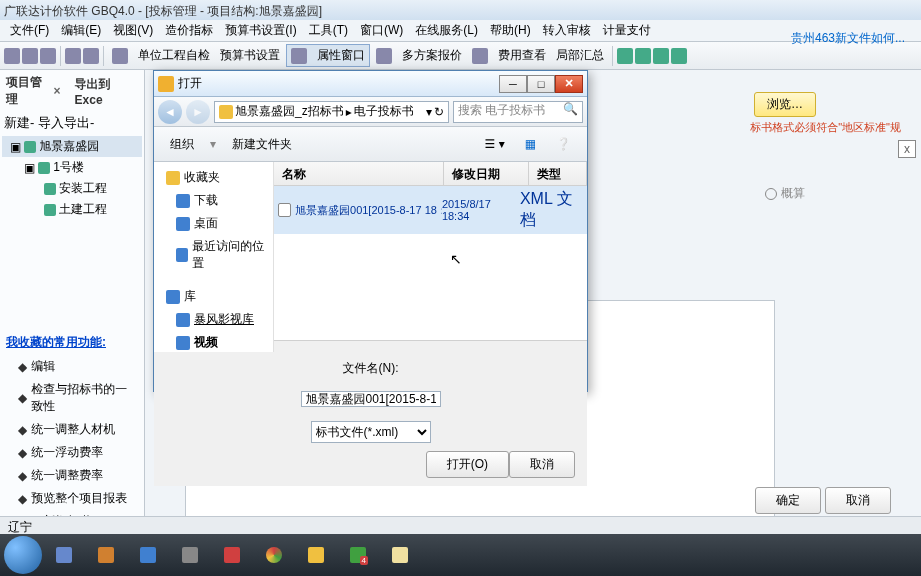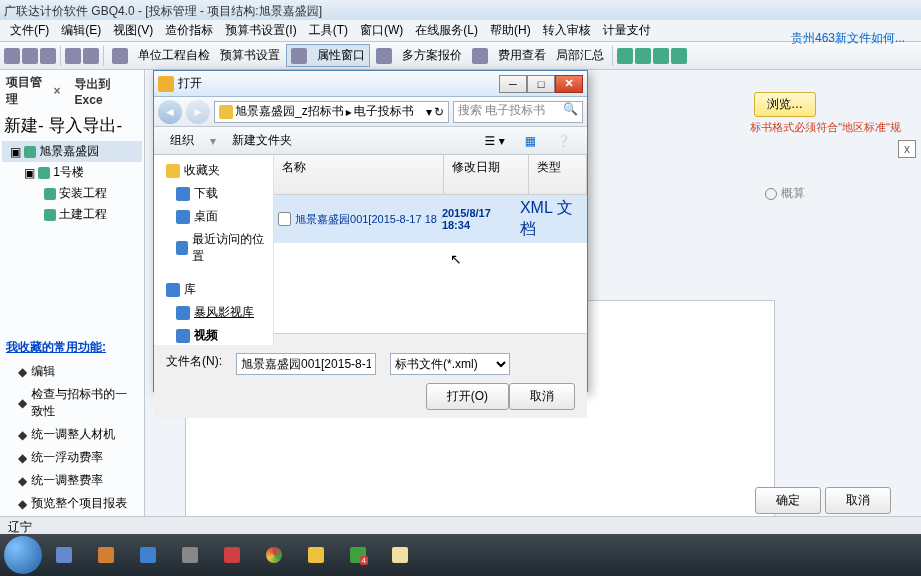--- a/index.html
+++ b/index.html
@@ -8,21 +8,21 @@
 .menubar{height:22px;background:#f0f4f8;display:flex;align-items:center;padding:0 4px;border-bottom:1px solid #c0c8d0;}
 .menubar span{padding:2px 6px;cursor:pointer;}
 .toolbar{height:28px;background:linear-gradient(to bottom,#f8fafc,#e8ecf0);display:flex;align-items:center;padding:0 4px;border-bottom:1px solid #c0c8d0;gap:2px;}
 .toolbar .tb{display:inline-flex;align-items:center;padding:2px 4px;gap:10px;}
 .toolbar .sep{width:1px;height:20px;background:#c0c8d0;margin:0 2px;}
 .ico{display:inline-block;width:16px;height:16px;background:#88a;border-radius:2px;}
 .main{display:flex;height:calc(100% - 112px);background:#fff;}
 .sidebar{width:145px;background:#fafcfe;border-right:1px solid #c0c8d0;padding:2px;}
 .side-hdr{display:flex;align-items:center;padding:2px 4px;font-weight:bold;color:#333;}
 .side-hdr .x{margin-left:auto;color:#666;cursor:pointer;}
-.side-sec{padding:4px 2px;font-size:17px;}
+.side-sec{padding:4px 2px;font-size:13px;}
 .tree-item{padding:2px 4px 2px 18px;cursor:pointer;display:flex;align-items:center;gap:3px;}
 .tree-item.sel{background:#d8e4f0;}
 .tree-ico{display:inline-block;width:12px;height:12px;background:#4a8;border-radius:2px;}
 .fav-hdr{color:#0044cc;font-weight:bold;text-decoration:underline;padding:4px;}
 .fav-item{padding:3px 4px 3px 16px;cursor:pointer;display:flex;align-items:center;gap:4px;}
 .arrow{color:#333;}
 .content{flex:1;background:#f0f4f8;position:relative;}
 .big-frame{position:absolute;left:40px;top:230px;width:590px;height:260px;background:#fff;border:1px solid #c0c8d0;}
 .btn-browse{position:absolute;right:105px;top:22px;padding:3px 12px;background:linear-gradient(#fff8d0,#ffe880);border:1px solid #d0b030;border-radius:3px;cursor:pointer;}
 .txt-hint{position:absolute;right:20px;top:50px;color:#d04020;font-size:11px;}
@@ -32,38 +32,38 @@
 .dialog{position:absolute;left:153px;top:70px;width:435px;height:322px;background:#f0f0f0;border:1px solid #5080b0;box-shadow:3px 3px 10px rgba(0,0,0,0.3);}
 .dlg-title{height:26px;background:linear-gradient(to bottom,#f8fcff,#d8e8f8);display:flex;align-items:center;padding:0 4px;border-bottom:1px solid #a0b8d0;}
 .dlg-title .ico-open{width:16px;height:16px;background:#f0b030;border-radius:2px;margin-right:4px;}
 .dlg-title-btns{margin-left:auto;display:flex;gap:0;}
 .dlg-tbtn{width:28px;height:18px;display:flex;align-items:center;justify-content:center;border:1px solid #888;background:linear-gradient(#f8f8f8,#e0e0e0);font-size:11px;}
 .dlg-tbtn.close{background:linear-gradient(#f08060,#d04020);color:#fff;font-weight:bold;border-color:#a03018;}
 .dlg-nav{height:30px;background:linear-gradient(#f8fafc,#e8ecf0);display:flex;align-items:center;padding:0 4px;gap:4px;border-bottom:1px solid #c0c8d0;}
 .nav-btn{width:24px;height:24px;border-radius:12px;background:linear-gradient(#d0e0f0,#a0c0e0);display:flex;align-items:center;justify-content:center;color:#fff;}
 .nav-path{flex:1;height:22px;background:#fff;border:1px solid #a0b0c0;display:flex;align-items:center;padding:0 4px;gap:2px;}
 .nav-search{width:130px;height:22px;background:#fff;border:1px solid #a0b0c0;display:flex;align-items:flex-start;padding:0 4px;color:#888;}
-.dlg-toolbar{height:28px;background:linear-gradient(#f8fafc,#e8ecf0);display:flex;align-items:center;padding:0 8px;border-bottom:1px solid #c0c8d0;}
+.dlg-toolbar{height:35px;background:linear-gradient(#f8fafc,#e8ecf0);display:flex;align-items:center;padding:0 8px;border-bottom:1px solid #c0c8d0;}
 .dlg-toolbar span{padding:2px 8px;}
 .dlg-toolbar .rt{margin-left:auto;display:flex;gap:4px;}
 .dlg-body{display:flex;height:190px;background:#fff;}
 .dlg-side{width:120px;border-right:1px solid #e0e0e0;padding:4px;overflow:hidden;}
 .ds-item{padding:3px 4px 3px 8px;display:flex;align-items:center;gap:4px;cursor:pointer;}
 .ds-ico{width:14px;height:14px;border-radius:2px;}
 .yellow{background:#f0c040;}
 .blue{background:#4080d0;}
 .dlg-list{flex:1;display:flex;flex-direction:column;}
-.list-hdr{height:40px;background:linear-gradient(#f8f8f8,#ececec);display:flex;border-bottom:1px solid #d0d0d0;}
+.list-hdr{height:24px;background:linear-gradient(#f8f8f8,#ececec);display:flex;border-bottom:1px solid #d0d0d0;font-weight:bold;}
 .list-hdr div{padding:4px 8px;border-right:1px solid #d0d0d0;}
 .list-row{display:flex;align-items:center;padding:3px 4px;background:#d8e8f8;color:#003399;}
 .list-row.sel{background:#d8e8f8;}
 .list-scroll{height:12px;background:#f0f0f0;border-top:1px solid #d0d0d0;margin-top:auto;}
 .cursor-arrow{position:absolute;left:296px;top:180px;font-size:14px;color:#000;pointer-events:none;}
 .dlg-bottom{padding:8px 12px;background:#f0f0f0;}
-.dlg-fname{display:flex;align-items:flex-start;gap:14px;margin-bottom:8px;}
+.dlg-fname{display:flex;align-items:center;gap:14px;margin-bottom:8px;flex-direction:column;}
 .dlg-fname input{flex:1;max-width:140px;height:22px;border:1px solid #a0b0c0;padding:0 4px;background:#fff;}
 .dlg-fname select{width:120px;height:22px;border:1px solid #a0b0c0;background:#fff;}
 .dlg-btns{display:flex;justify-content:flex-end;}
 .dlg-btns button{padding:4px 20px;background:linear-gradient(#fff,#e8e8e8);border:1px solid #a0a0a0;border-radius:3px;}
 .statusbar{position:absolute;bottom:42px;left:0;right:0;height:18px;background:#e8ecf0;border-top:1px solid #c0c8d0;padding:2px 8px;}
 .taskbar{position:absolute;bottom:0;left:0;right:0;height:42px;background:linear-gradient(to bottom,#404850,#202830);display:flex;align-items:center;padding:0 4px;gap:2px;}
 .task-btn{width:40px;height:36px;border-radius:3px;display:flex;align-items:center;justify-content:center;}
 .orb{width:38px;height:38px;border-radius:19px;background:radial-gradient(circle at 30% 30%,#80c0ff,#2060a0);}
 .top-right{position:absolute;top:28px;right:10px;color:#0066cc;}
 .calc-radio{position:absolute;left:620px;top:115px;display:flex;align-items:center;gap:4px;color:#888;}
@@ -278,21 +278,21 @@
     </div>
     <div class="dlg-list">
       <div class="list-hdr">
         <div style="width:170px;">名称</div>
         <div style="width:85px;">修改日期</div>
         <div style="flex:1;">类型</div>
       </div>
       <div class="list-row sel">
         <span class="ds-ico" style="background:#fff;border:1px solid #888;margin-right:4px;"></span>
         <span style="width:160px;overflow:hidden;white-space:nowrap;font-size:11px;">旭景嘉盛园001[2015-8-17  18：34].xml</span>
-        <span style="width:85px;font-size:11px;font-weight:bold;">2015/8/17 18:34</span>
+        <span style="width:85px;font-size:11px;">2015/8/17 18:34</span>
         <span style="font-size:16px;">XML 文档</span>
       </div>
       <div class="cursor-arrow">↖</div>
       <div class="list-scroll"></div>
     </div>
   </div>
   <div class="dlg-bottom">
     <div class="dlg-fname">
       <span>文件名(N):</span>
       <input value="旭景嘉盛园001[2015-8-17  18：" style="">

